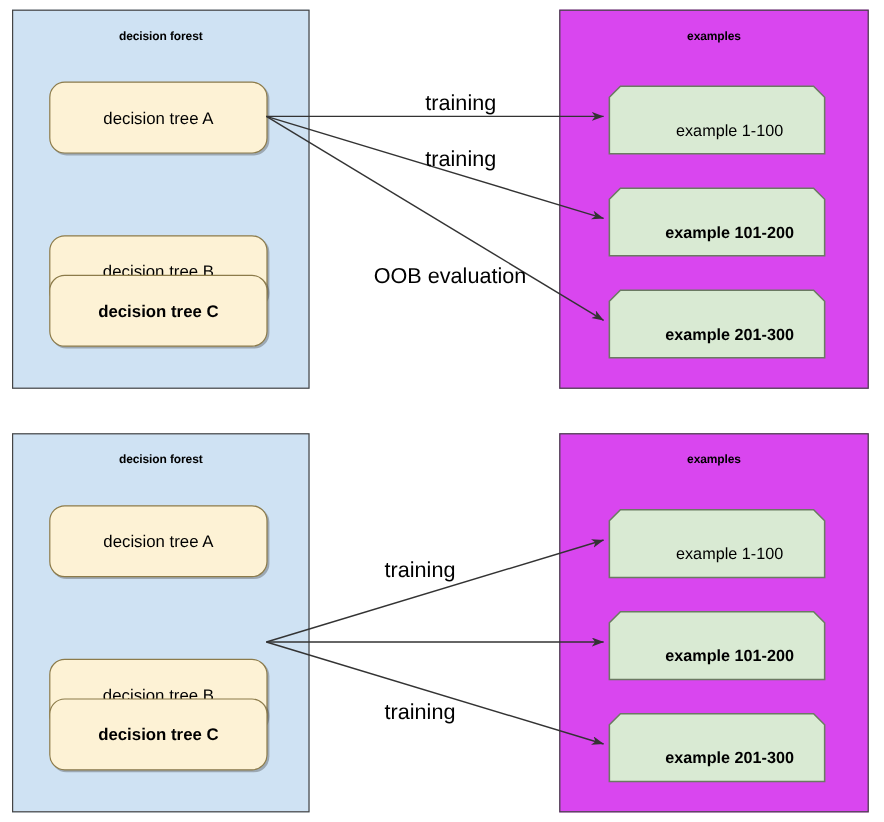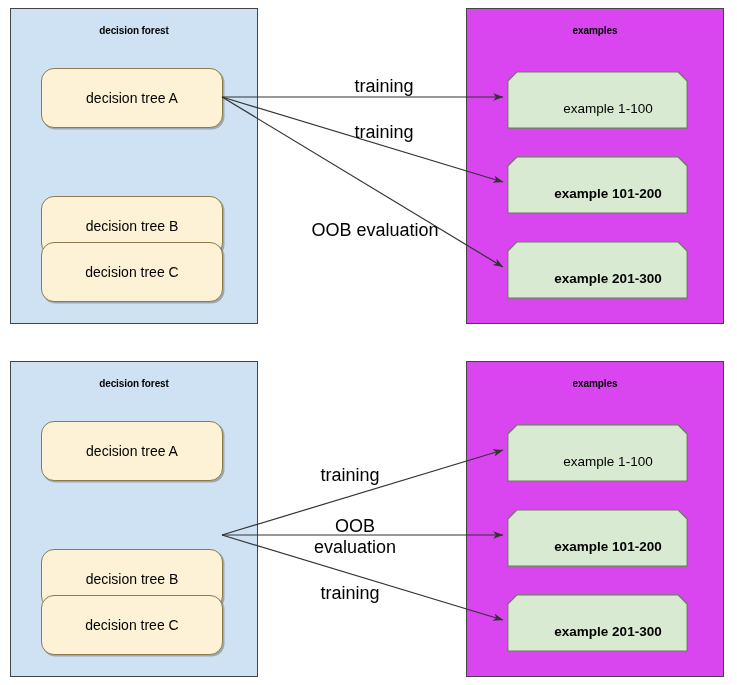--- a/index.html
+++ b/index.html
@@ -66,21 +66,21 @@
     border: 1.3px solid #8c7b4a;
     border-radius: 13px;
     display: flex;
     align-items: center;
     justify-content: center;
     font-size: 14px;
     box-shadow: 1.5px 1.5px 0 rgba(60,60,60,0.35);
   }
   .tree-0 { top: 59px; }
   .tree-1 { top: 144px; margin-top: 43px; }
-  .tree-2 { top: 233px; }
+  .tree-2 { top: 220px; font-weight: bold; }
 
   
   .ex-box {
     position: absolute;
     left: 40px;
     width: 181px;
     height: 58px;
     font-size: 13.5px;
   }
   .ex-0 { top: 62px; }
@@ -220,16 +220,14 @@
       <marker id="arrowBot" markerWidth="9" markerHeight="9" refX="8.2" refY="3.1" orient="auto" markerUnits="strokeWidth">
         <path d="M0,0 L8.4,3.1 L0,6.2 L2.3,3.1 Z" fill="#333333"></path>
       </marker>
     </defs>
     <line x1="222" y1="182" x2="503" y2="97" stroke="#333333" stroke-width="1.2" marker-end="url(#arrowBot)"></line>
     <line x1="222" y1="182" x2="503" y2="182" stroke="#333333" stroke-width="1.2" marker-end="url(#arrowBot)"></line>
     <line x1="222" y1="182" x2="503" y2="267" stroke="#333333" stroke-width="1.2" marker-end="url(#arrowBot)"></line>
   </svg>
 
   <div class="edge-label" style="left:305px; top:112px; width:90px;">training</div>
-  <div class="edge-label" style="left:305px; top:163px; width:100px;">OOB
-evaluation</div>
   <div class="edge-label" style="left:305px; top:230px; width:90px;">training</div>
 </div>
 
 </body></html>

